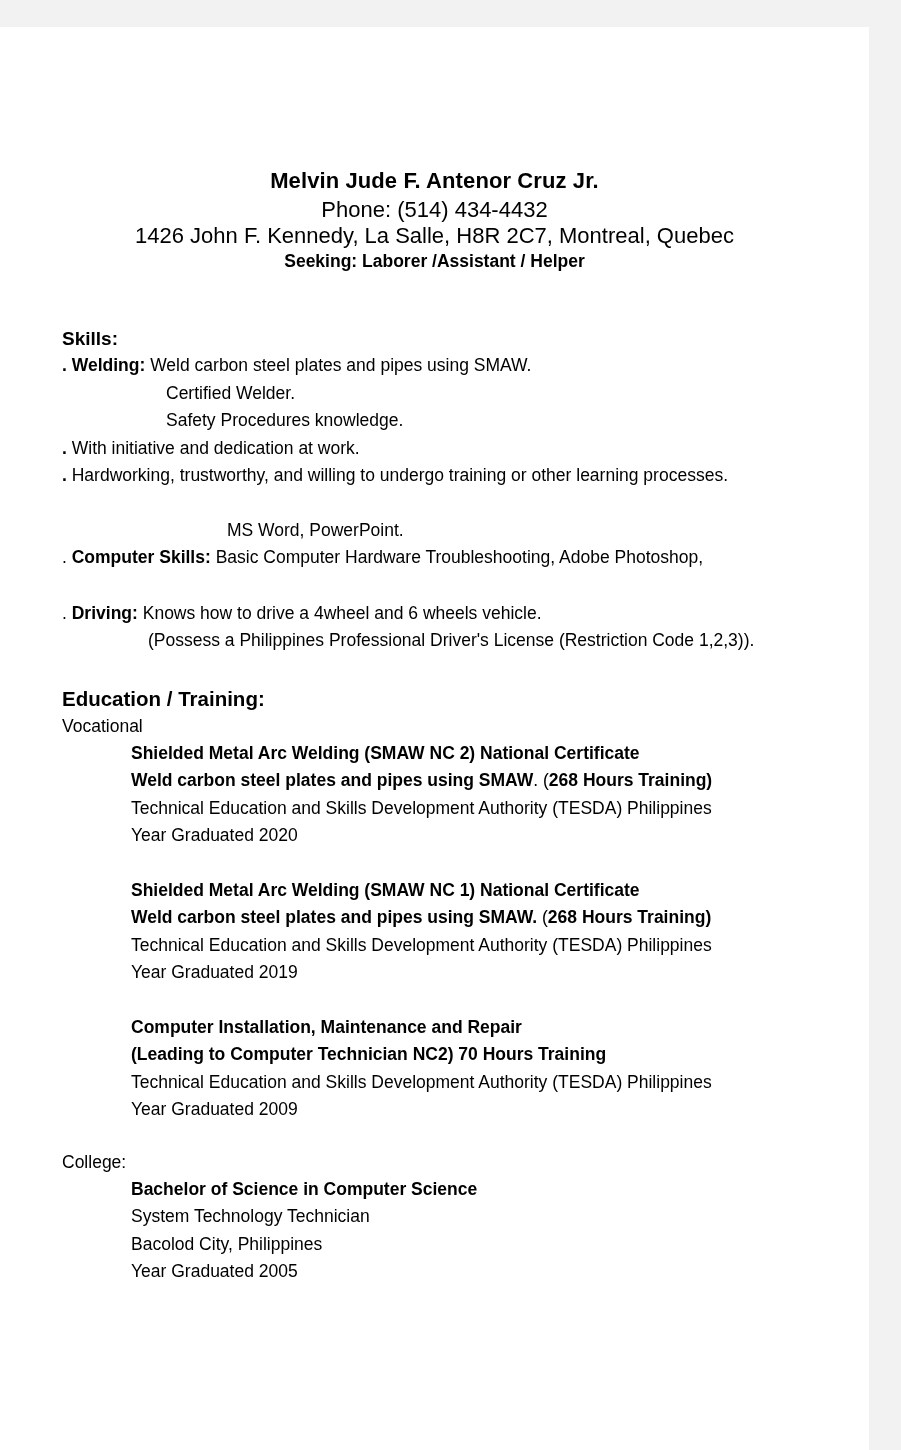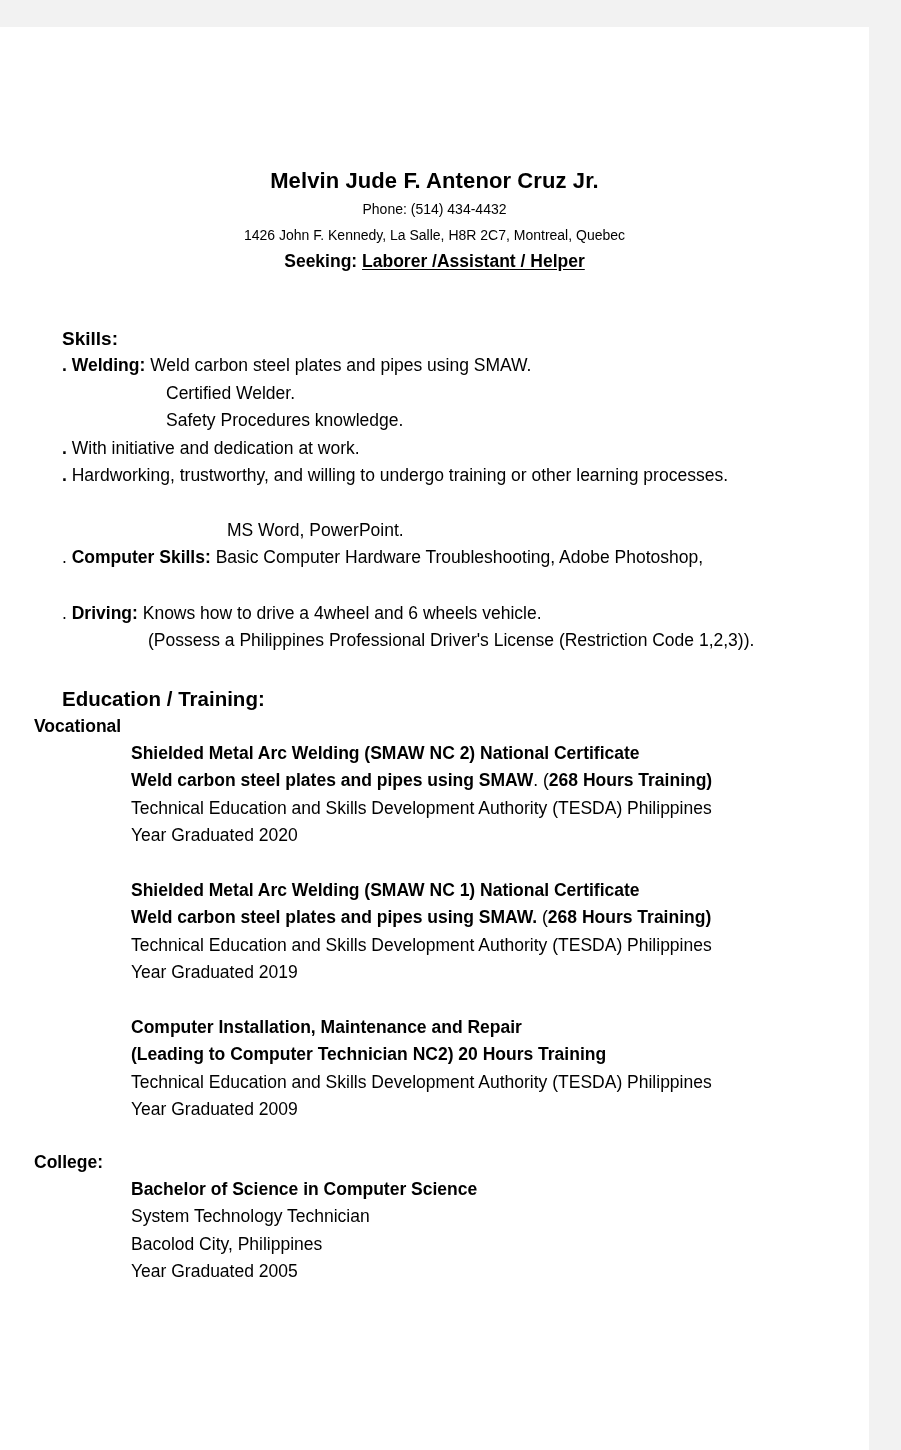--- a/index.html
+++ b/index.html
@@ -34,29 +34,28 @@
     text-align: center;
     padding-top: 138px;
   }
   .name {
     font-size: 22px;
     font-weight: bold;
     line-height: 32px;
     letter-spacing: 0.1px;
   }
   .header-line {
-    font-size: 14px;
+    font-size: 22px;
     line-height: 25.5px;
   }
   .seeking {
     font-weight: bold;
     line-height: 27px;
   }
   .seeking .ul {
-    text-decoration: underline;
     text-underline-offset: 2px;
   }
 
   
   .sec-head {
     font-weight: bold;
     text-underline-offset: 3px;
     display: inline-block;
   }
   .sec-skills {
@@ -83,22 +82,22 @@
   .row.i3 { margin-left: 227px; }   
   .row.i4 { margin-left: 131px; }   
 
   .b { font-weight: bold; }
   .bullet { font-weight: normal; }
   .bullet-b { font-weight: bold; }
   .gap-md { height: 27px; }
   .gap-lg { height: 28px; }
 
   .subhead {
-    margin-left: 34px;
-    font-weight: bold;
+    margin-left: 62px;
+    font-weight: normal;
     line-height: 27px;
   }
   .subhead.college { margin-top: 25px; }
   .entry { margin-top: 0; }
   .entry-gap { height: 27px; }
 </style>
 </head>
 <body>
 
 <div class="page">
@@ -155,21 +154,21 @@
       <div class="row i4 b">Shielded Metal Arc Welding (SMAW NC 1) National Certificate</div>
       <div class="row i4"><span class="b">Weld carbon steel plates and pipes using SMAW.</span><span> (</span><span class="b">268 Hours Training)</span></div>
       <div class="row i4">Technical Education and Skills Development Authority (TESDA) Philippines</div>
       <div class="row i4">Year Graduated 2019</div>
     </div>
 
     <div class="entry-gap"></div>
 
     <div class="entry">
       <div class="row i4 b">Computer Installation, Maintenance and Repair</div>
-      <div class="row i4"><span class="b">(Leading to Computer Technician NC2) 20 Hours Training</span><span></span><span class="b"></span></div>
+      <div class="row i4"><span class="b">(Leading to Computer Technician NC2) 70 Hours Training</span><span></span><span class="b"></span></div>
       <div class="row i4">Technical Education and Skills Development Authority (TESDA) Philippines</div>
       <div class="row i4">Year Graduated 2009</div>
     </div>
 
     <div class="subhead college">College:</div>
 
     <div class="entry">
       <div class="row i4 b">Bachelor of Science in Computer Science</div>
       <div class="row i4">System Technology Technician</div>
       <div class="row i4">Bacolod City, Philippines</div>

